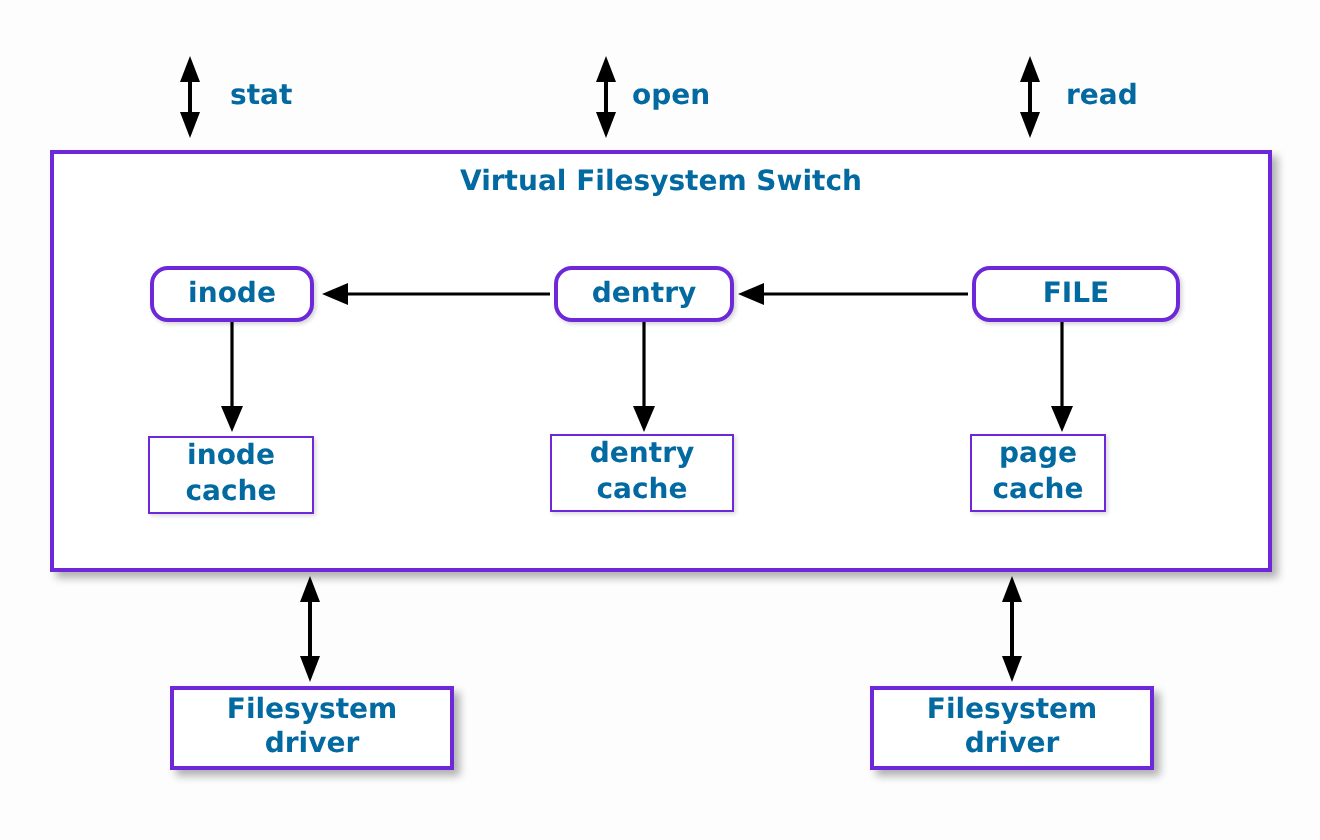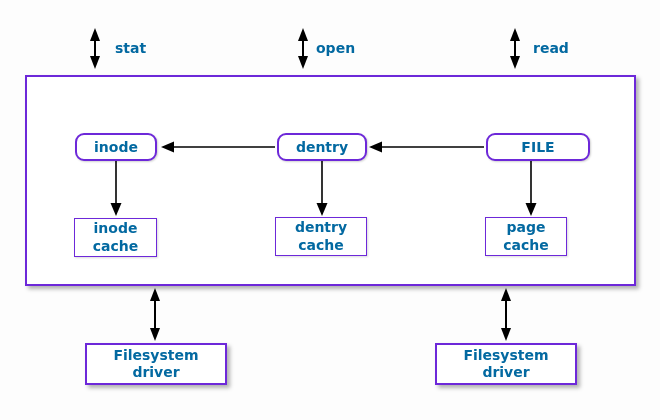--- a/index.html
+++ b/index.html
@@ -90,40 +90,41 @@
       <line x1="506" y1="299" x2="506" y2="330" stroke="#000" stroke-width="2"></line>
       <polygon points="506,288 501,301 511,301"></polygon>
       <polygon points="506,341 501,328 511,328"></polygon>
     </g>
   </svg>
 
   <span class="syscall-label" style="left:115px;top:39px;">stat</span>
   <span class="syscall-label" style="left:316px;top:39px;">open</span>
   <span class="syscall-label" style="left:533px;top:39px;">read</span>
 
+  <div class="title">Virtual Filesystem Switch</div>
 
   <div class="box node" style="left:75px;top:133px;width:82px;height:28px;">
     <span>inode</span>
   </div>
   <div class="box node" style="left:277px;top:133px;width:90px;height:28px;">
     <span>dentry</span>
   </div>
   <div class="box node" style="left:486px;top:133px;width:104px;height:28px;">
     <span>FILE</span>
   </div>
 
   <div class="box cache" style="left:74px;top:218px;width:83px;height:39px;">
     <span>inode</span>
     <span>cache</span>
   </div>
   <div class="box cache" style="left:275px;top:217px;width:92px;height:39px;">
     <span>dentry</span>
     <span>cache</span>
   </div>
-  <div class="box cache" style="left:485px;top:217px;width:82px;height:39px;">
+  <div class="box cache" style="left:485px;top:217px;width:68px;height:39px;">
     <span>page</span>
     <span>cache</span>
   </div>
 
   <div class="box driver" style="left:85px;top:343px;width:142px;height:42px;">
     <span>Filesystem</span>
     <span>driver</span>
   </div>
   <div class="box driver" style="left:435px;top:343px;width:142px;height:42px;">
     <span>Filesystem</span>

